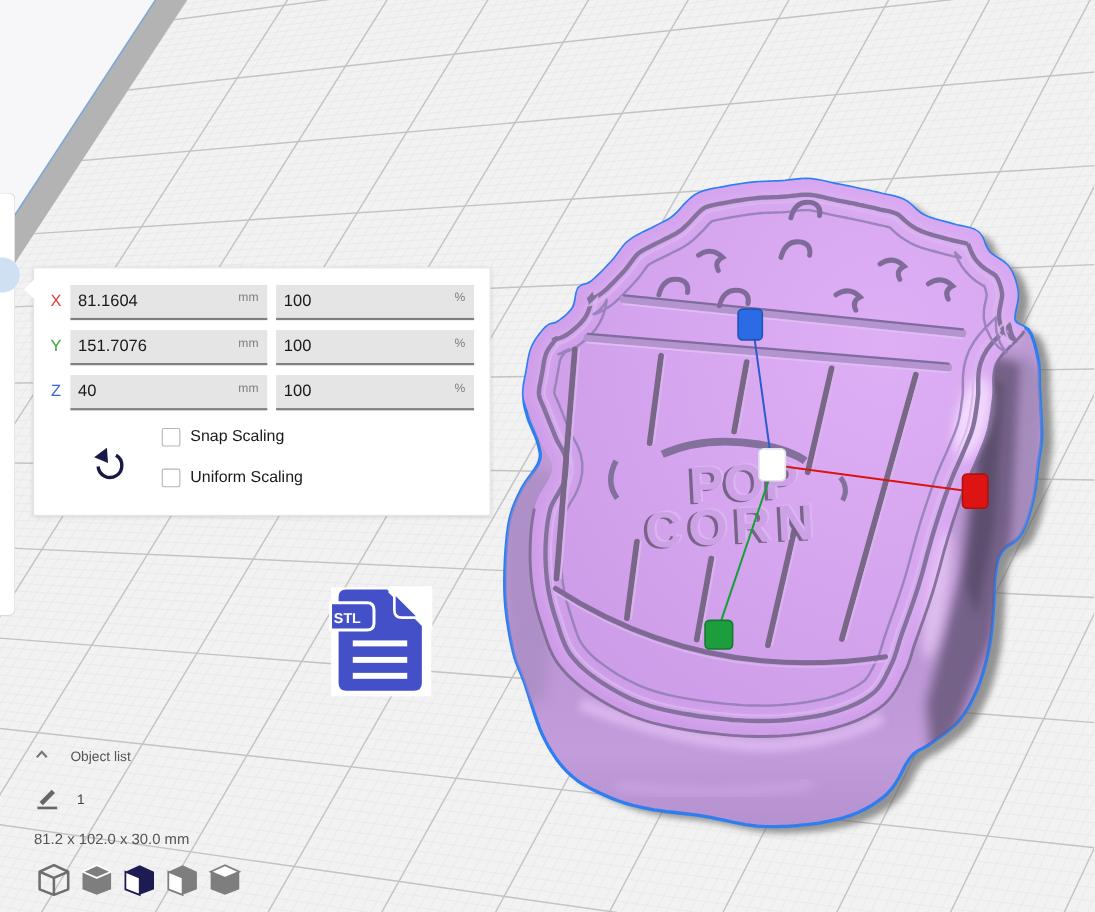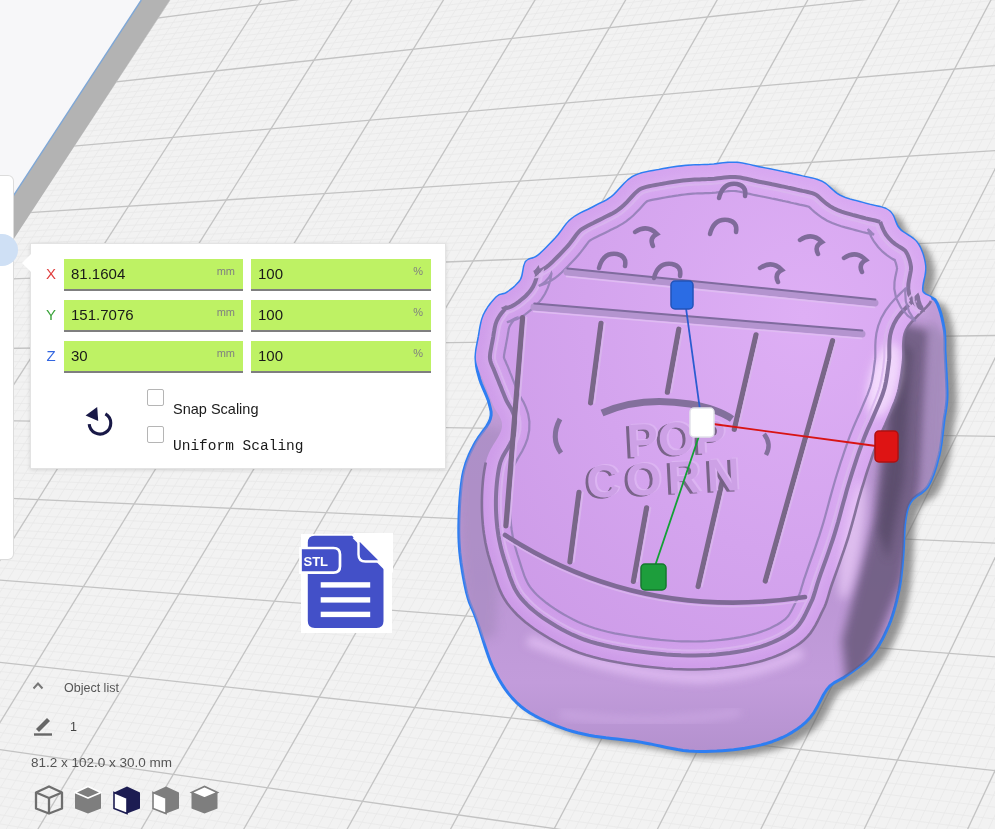--- a/index.html
+++ b/index.html
@@ -1,25 +1,25 @@
 <!DOCTYPE html>
 <html><head><meta charset="utf-8"><style>
 html,body{margin:0;padding:0;width:995px;height:829px;overflow:hidden;background:#f1f1f1;
 font-family:"Liberation Sans",sans-serif;}
 #scene{position:absolute;left:0;top:0;}
 .abs{position:absolute;}
 .row{position:absolute;left:0;width:100%;height:32px;}
 .lbl{position:absolute;left:8px;top:6px;width:24px;text-align:center;font-size:15px;}
-.fld{position:absolute;top:0;height:30px;background:#bef264;border-bottom:2px solid #7f7f7f;}
+.fld{position:absolute;top:0;height:30px;background:#e5e5e5;border-bottom:2px solid #7f7f7f;}
 .f1{left:33px;width:179px;}
 .f2{left:220px;width:180px;text-decoration:underline;}
 .val{position:absolute;left:7px;top:6px;font-size:15px;color:#191919;}
 .unit{position:absolute;right:8px;top:6px;font-size:11px;color:#808080;}
 .cb{position:absolute;width:15px;height:15px;background:#ffffff;border:1px solid #b5b5b5;border-radius:2px;}
-.cblbl{font-size:14.5px;color:#1a1a1a;line-height:17px;margin-top:12px;}
+.cblbl{font-size:14.5px;color:#1a1a1a;line-height:17px;}
 </style></head><body>
 <div id="scene"><svg width="995" height="829" viewBox="0 0 995 829" xmlns="http://www.w3.org/2000/svg">
 <defs>
 <linearGradient id="wallv" x1="0" x2="0" y1="420" y2="770" gradientUnits="userSpaceOnUse">
 <stop offset="0" stop-color="#bf9bd6"></stop>
           <stop offset="0.45" stop-color="#bb96d4"></stop>
 <stop offset="0.75" stop-color="#c29cdb"></stop>
           <stop offset="1" stop-color="#b08ecb"></stop>
         </linearGradient>
 <radialGradient id="face" cx="0.72" cy="0.3" r="0.95">
@@ -702,28 +702,28 @@
         <span class="unit">mm</span>
       </span>
     <span class="fld f2">
         <span class="val">100</span>
         <span class="unit">%</span>
       </span>
     </div>
   <div class="row" style="top:97px;">
       <span class="lbl" style="color:#3366e0;">Z</span>
     <span class="fld f1">
-        <span class="val">30</span>
+        <span class="val">40</span>
         <span class="unit">mm</span>
       </span>
     <span class="fld f2">
         <span class="val">100</span>
         <span class="unit">%</span>
       </span>
     </div>
   <svg class="abs" style="left:50px;top:160px;" width="38" height="38" viewBox="0 0 38 38">
     <path d="M 24.4 9.9 A 10.8 10.8 0 1 1 8.2 20.1" fill="none" stroke="#191947" stroke-width="3.1"></path>
     <polygon points="16.2,3.0 4.6,11.6 17.2,17.0" fill="#191947"></polygon>
   </svg>
   <div class="cb" style="left:116px;top:145px;"></div>
   <div class="abs cblbl" style="left:142px;top:145px;">Snap Scaling</div>
   <div class="cb" style="left:116px;top:182px;"></div>
-  <div class="abs cblbl" style="left:142px;top:182px;font-family:Liberation Mono, monospace;">Uniform Scaling</div>
+  <div class="abs cblbl" style="left:142px;top:182px;">Uniform Scaling</div>
 </div>
 </body></html>

